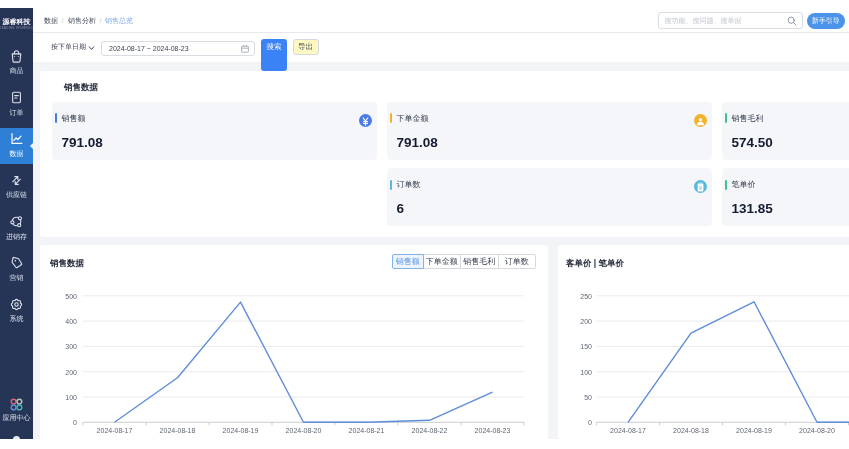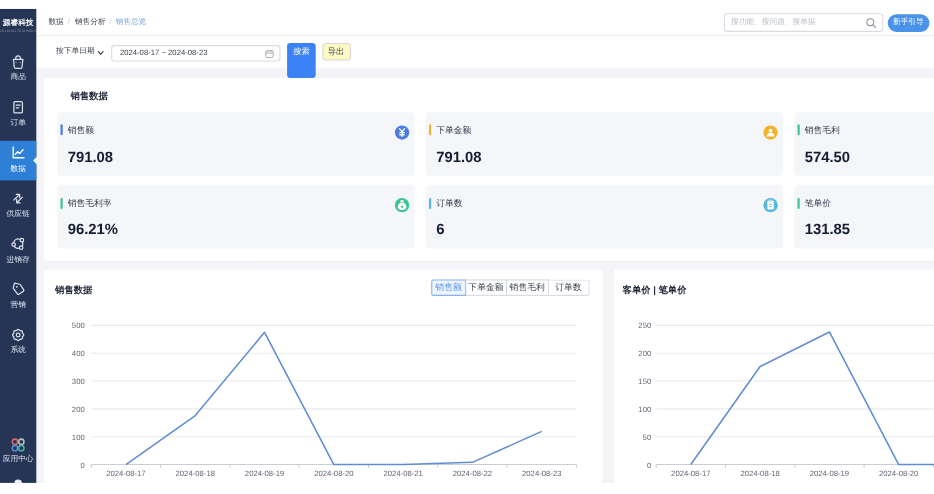--- a/index.html
+++ b/index.html
@@ -149,32 +149,20 @@
         </div>
         <div class="tnum">791.08</div>
       </div>
       <div class="tile" style="left:682px;top:31px">
         <div class="tbar" style="background:#3ec28f"></div>
         <div class="tlab">销售毛利</div>
 
         <div class="tnum">574.50</div>
       </div>
 
-      <div class="tile" style="left:12px;top:97.5px">
-        <div class="tbar" style="background:#3ec28f"></div>
-        <div class="tlab">销售毛利率</div>
-        <div class="ticon" style="background:#3ec28f">
-          <svg width="13" height="13" viewBox="0 0 13 13">
-              <rect x="4.9" y="2.1" width="3.2" height="1.5" rx=".75" fill="#fff"></rect>
-              <path d="M5.1 4h2.8c1.6 1.05 2.55 2.7 2.55 4.2 0 1.75-1.7 2.7-3.95 2.7S2.55 9.95 2.55 8.2c0-1.5.95-3.15 2.55-4.2z" fill="#fff"></path>
-              <circle cx="6.5" cy="8.1" r="1" fill="#3ec28f"></circle>
-            </svg>
-        </div>
-        <div class="tnum">96.21%</div>
-      </div>
       <div class="tile" style="left:347px;top:97.5px">
         <div class="tbar" style="background:#56b8dc"></div>
         <div class="tlab">订单数</div>
         <div class="ticon" style="background:#56b8dc">
           <svg width="13" height="13" viewBox="0 0 13 13">
               <rect x="3.6" y="2.6" width="5.8" height="7.8" rx=".8" fill="#fff"></rect>
               <rect x="5.3" y="1.9" width="2.4" height="1.6" rx=".5" fill="#56b8dc" stroke="#fff" stroke-width=".7"></rect>
               <path d="M5 6h3M5 7.8h3" stroke="#56b8dc" stroke-width=".7"></path>
             </svg>
         </div>

